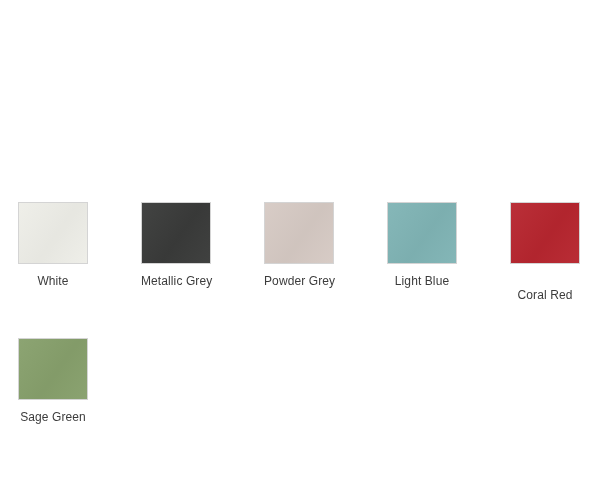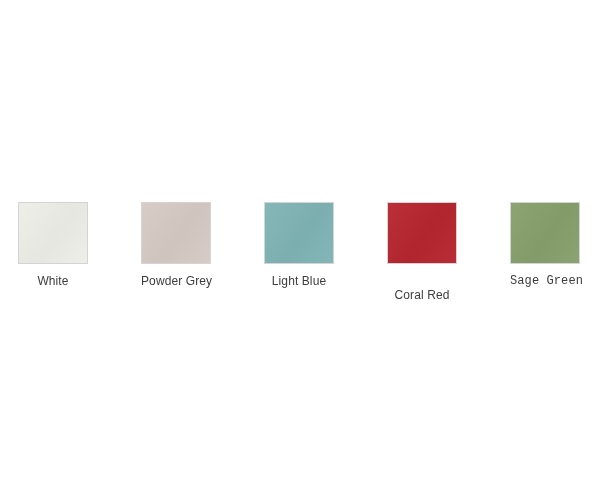--- a/index.html
+++ b/index.html
@@ -73,29 +73,33 @@
 </head>
 <body style="background: rgb(255, 255, 255);">
 
 <div id="palette-root">
   <div class="swatch-grid">
       <div class="swatch-cell">
         <div class="swatch-chip" title="White" style="background: rgb(238, 238, 232); border-color: rgb(212, 212, 212);"></div>
         <span class="swatch-label" style="color: rgb(60, 60, 60);">White</span>
       </div>
       <div class="swatch-cell">
+        <div class="swatch-chip" title="Metallic Grey" style="background: rgb(58, 59, 58); border-color: rgb(212, 212, 212);"></div>
+        <span class="swatch-label" style="color: rgb(60, 60, 60);">Metallic Grey</span>
+      </div>
+      <div class="swatch-cell">
         <div class="swatch-chip" title="Powder Grey" style="background: rgb(214, 202, 196); border-color: rgb(212, 212, 212);"></div>
         <span class="swatch-label" style="color: rgb(60, 60, 60);">Powder Grey</span>
       </div>
       <div class="swatch-cell">
         <div class="swatch-chip" title="Light Blue" style="background: rgb(128, 180, 181); border-color: rgb(212, 212, 212);"></div>
         <span class="swatch-label" style="color: rgb(60, 60, 60);">Light Blue</span>
       </div>
       <div class="swatch-cell">
         <div class="swatch-chip" title="Coral Red" style="background: rgb(183, 38, 47); border-color: rgb(212, 212, 212);"></div>
         <span class="swatch-label" style="color: rgb(60, 60, 60); margin-top: 24px;">Coral Red</span>
       </div>
       <div class="swatch-cell">
         <div class="swatch-chip" title="Sage Green" style="background: rgb(135, 160, 108); border-color: rgb(212, 212, 212);"></div>
-        <span class="swatch-label" style="color: rgb(60, 60, 60); font-family: Liberation Mono, monospace;">Sage Green</span>
+        <span class="swatch-label" style="color: rgb(60, 60, 60);">Sage Green</span>
       </div>
     </div>
 </div>
 
 </body></html>

